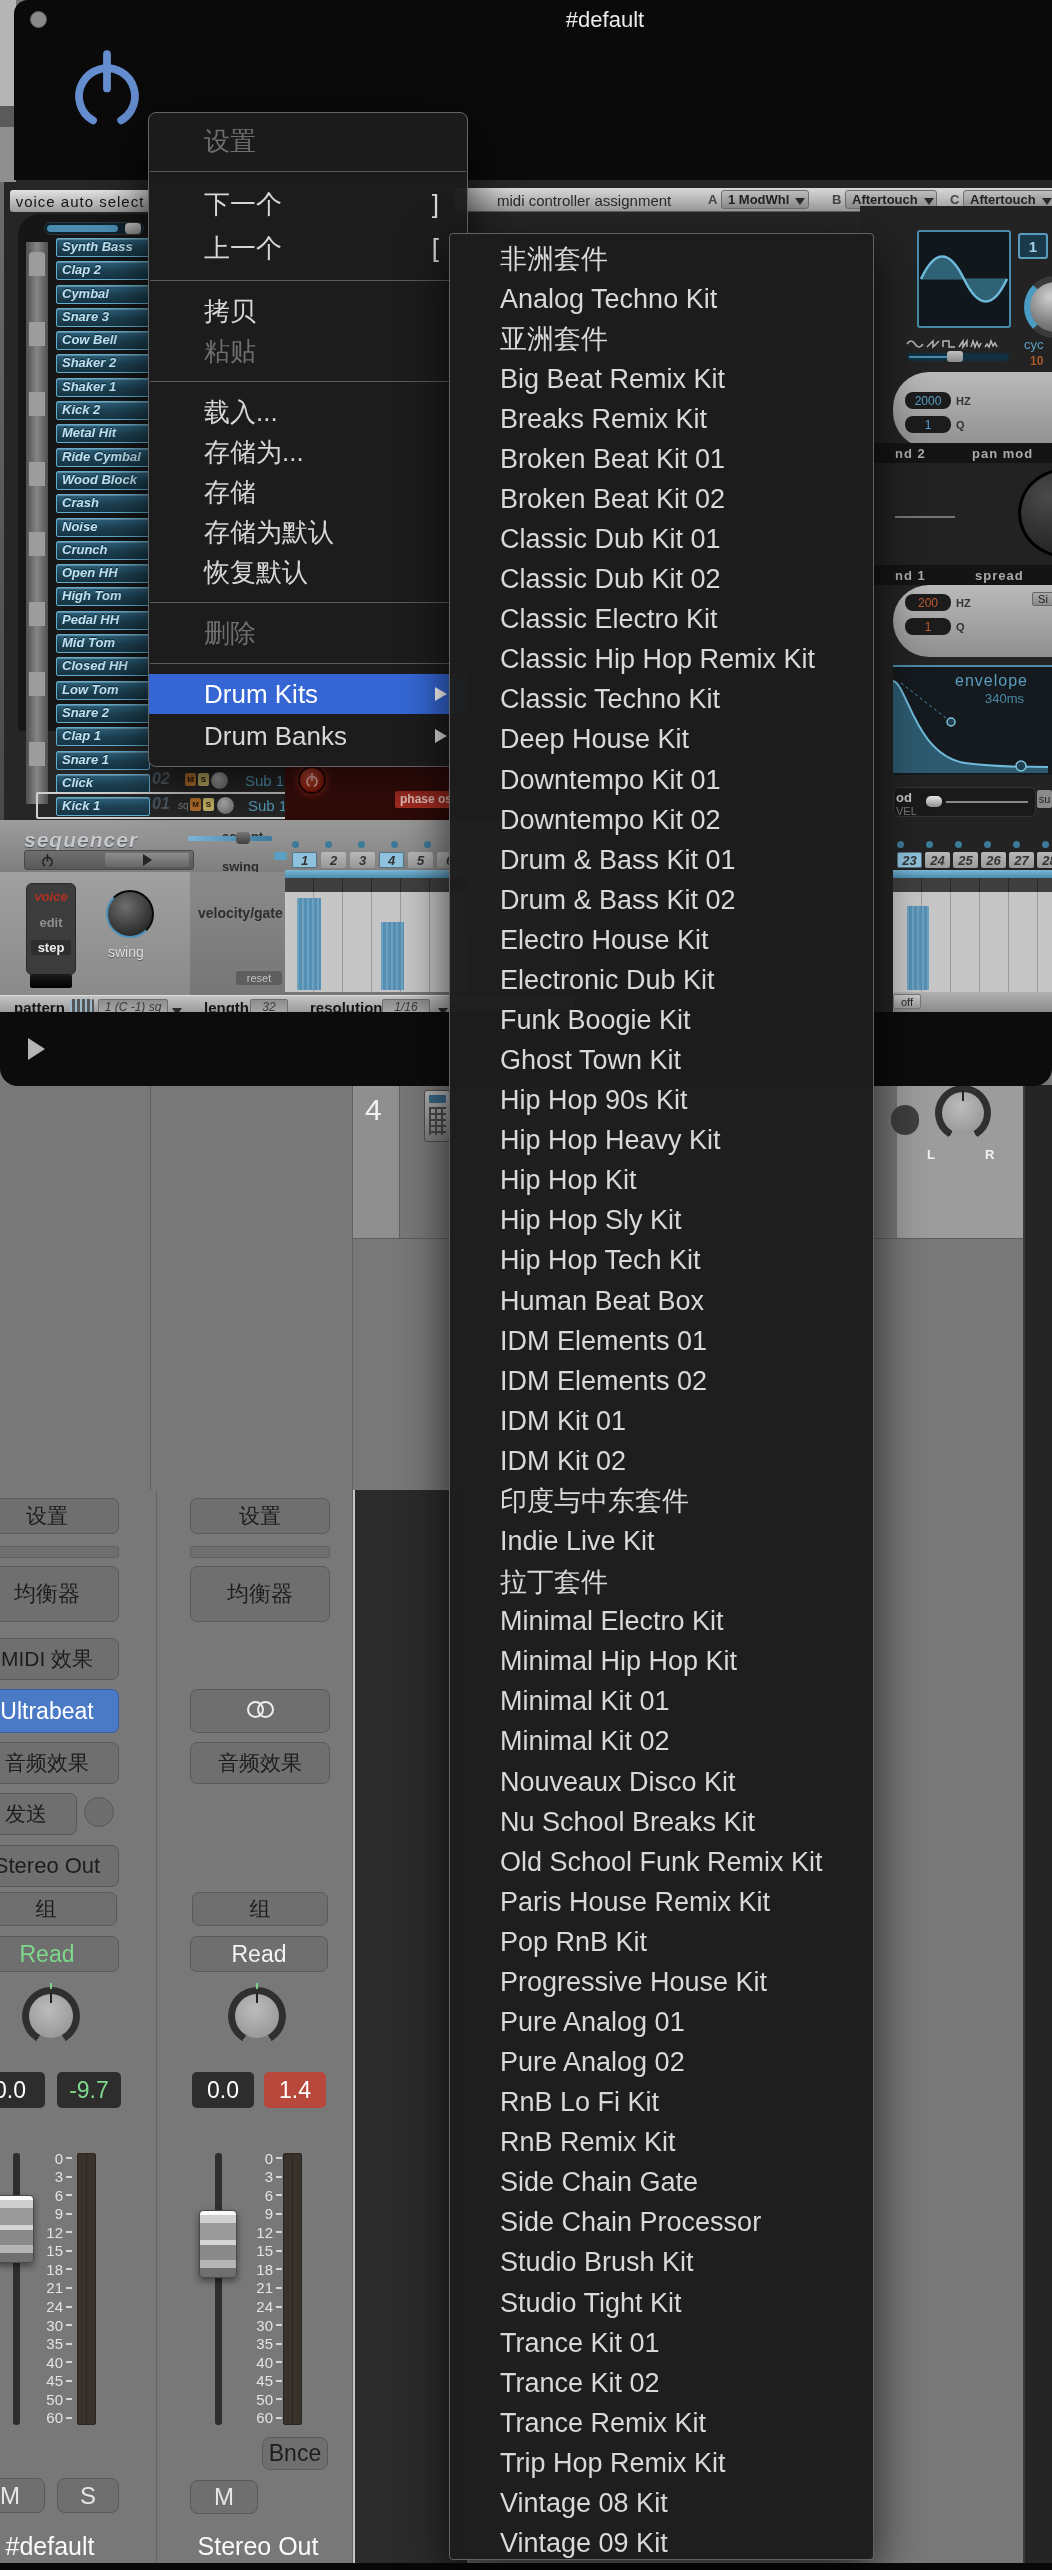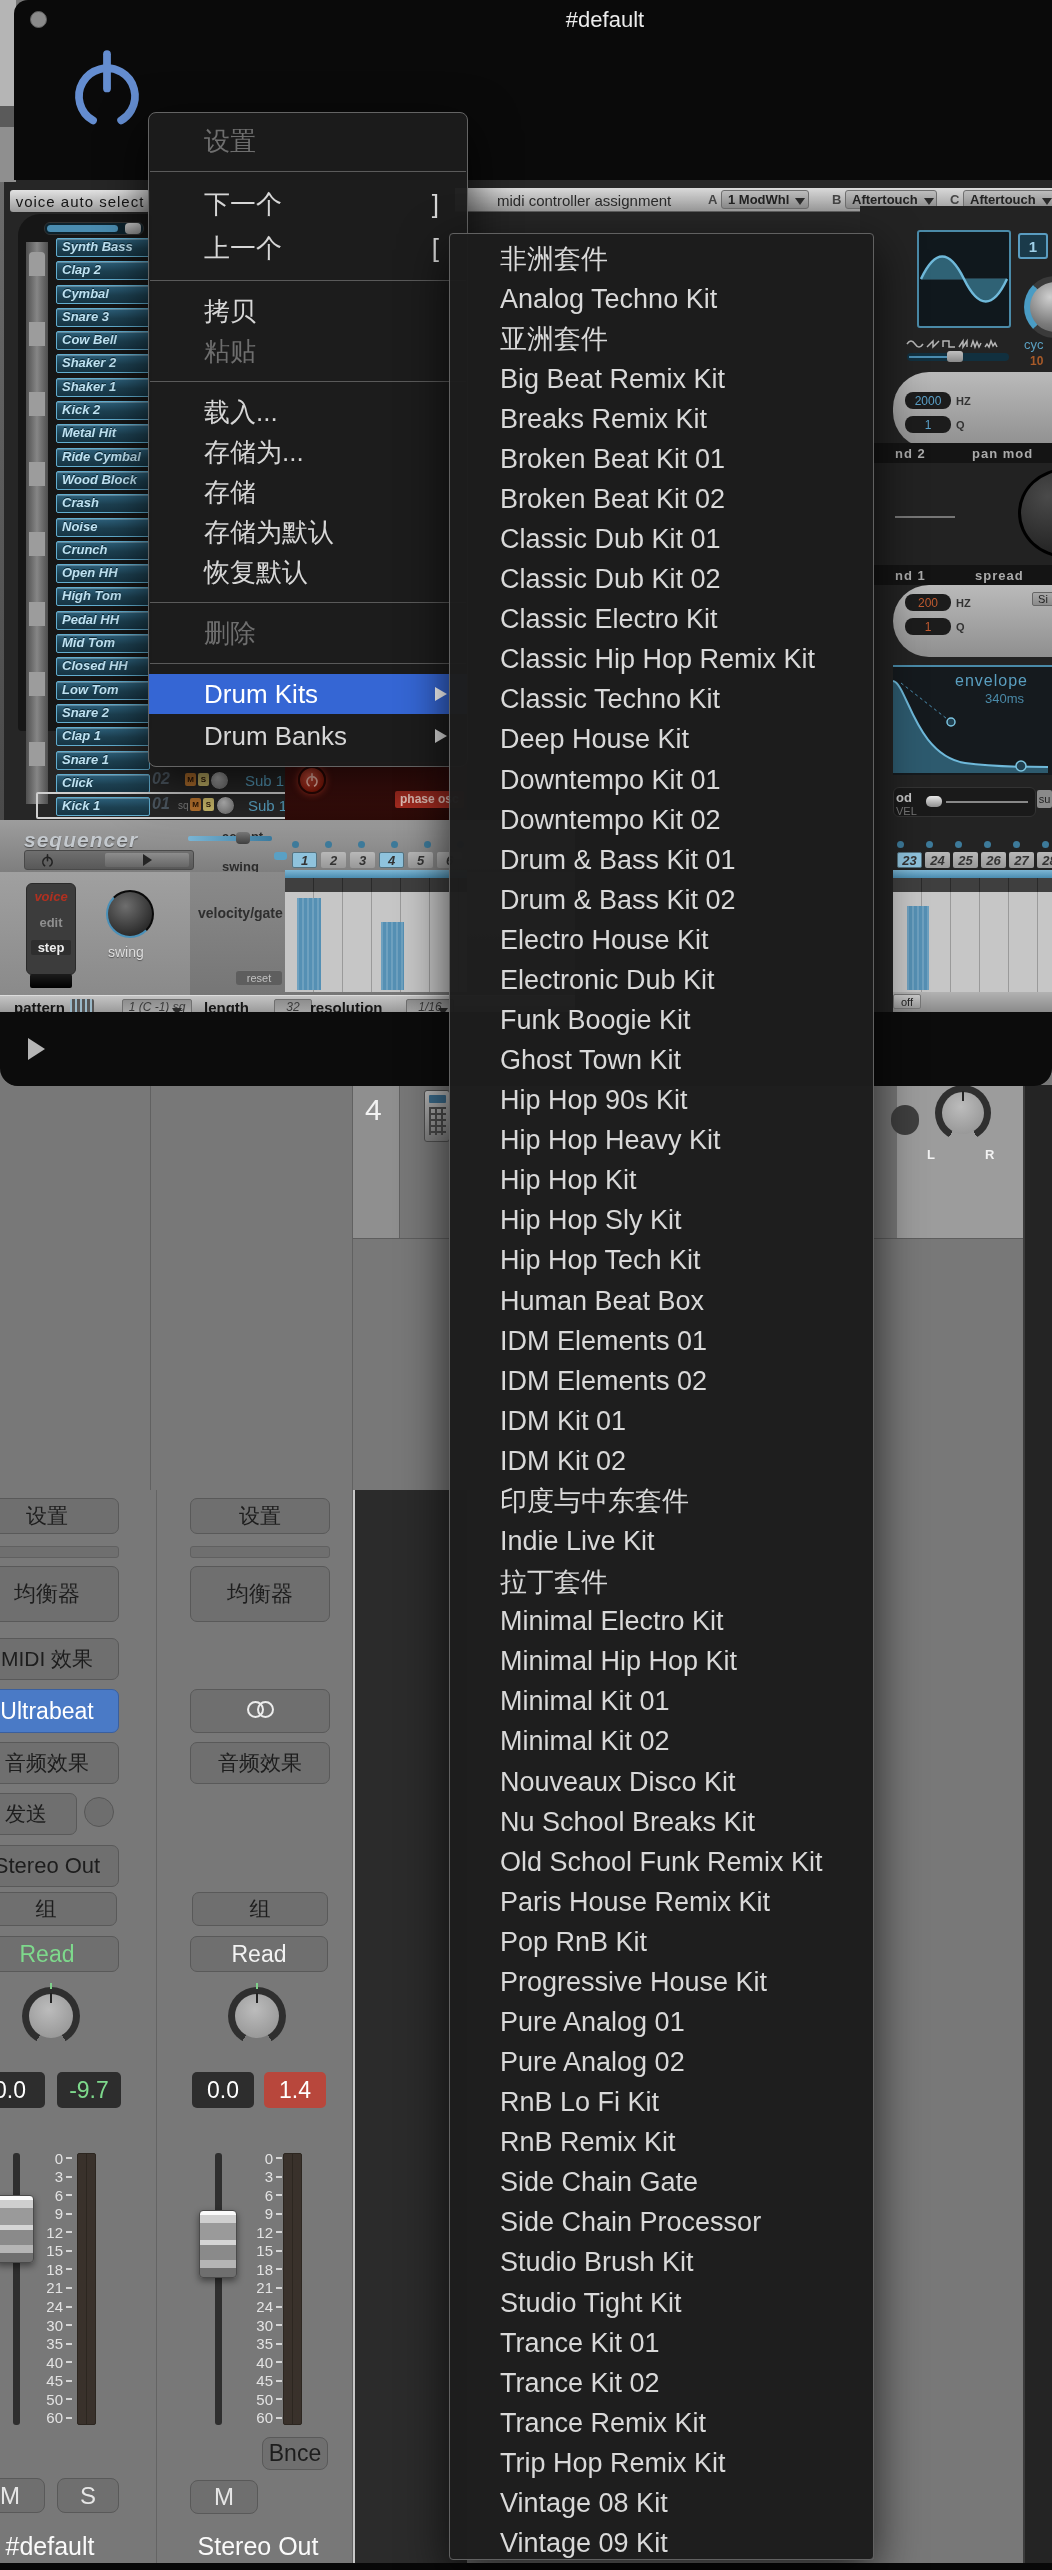--- a/index.html
+++ b/index.html
@@ -72,21 +72,21 @@
   .ves .v{color:#b03020;font-style:italic;margin-top:5px;}
   .ves .e{color:#8f8f8f;margin-top:11px;}
   .ves .s{color:#ededed;margin-top:10px;background:#2e2e2e;border-radius:2px;margin-left:4px;margin-right:4px;}
   .ves .pedal{position:absolute;left:3px;bottom:-14px;width:42px;height:14px;background:linear-gradient(180deg,#1c1c1c,#000);border-radius:2px;}
   .sknob{position:absolute;left:106px;top:18px;width:48px;height:48px;border-radius:50%;background:radial-gradient(circle at 40% 32%,#6e6e6e,#141414);border:2px solid #0a0a0a;border-left-color:#4a90b8;border-bottom-color:#4a90b8;}
   .sknob-lbl{position:absolute;left:108px;top:72px;font-size:14px;color:#dedede;text-shadow:0 1px 1px #555;}
   .vg-lbl{position:absolute;left:198px;top:33px;font-size:14px;font-weight:bold;color:#2e2e2e;}
   .reset{position:absolute;left:236px;top:98px;width:46px;height:15px;background:#5e5e5e;border-top:1px solid #7d7d7d;border-radius:3px;color:#c2c2c2;font-size:11px;display:flex;align-items:center;justify-content:center;}
   .pbar{position:absolute;left:0;top:815px;width:575px;height:22px;background:linear-gradient(180deg,#c4c4c4,#8e8e8e);border-top:1px solid #dcdcdc;}
   .pbar .bl{position:absolute;top:3px;font-size:15px;font-weight:bold;color:#151515;}
-  .inset{position:absolute;top:3px;height:16px;background:linear-gradient(180deg,#8e8e8e,#a8a8a8);border:1px solid #6f6f6f;border-radius:2px;font-size:12px;color:#3a3a3a;display:flex;align-items:center;justify-content:center;font-style:italic;white-space:nowrap;margin-left:24px;}
+  .inset{position:absolute;top:3px;height:16px;background:linear-gradient(180deg,#8e8e8e,#a8a8a8);border:1px solid #6f6f6f;border-radius:2px;font-size:12px;color:#3a3a3a;display:flex;align-items:center;justify-content:center;font-style:italic;white-space:nowrap;}
   .gridicon{position:absolute;left:70px;top:3px;width:24px;height:15px;background:#555;border-radius:2px;background-image:repeating-linear-gradient(90deg,#9ab8c8 0 2px,rgba(0,0,0,0) 2px 5px);}
   .blackstrip{position:absolute;left:0;top:832px;width:1052px;height:74px;background:#0c0c0c;border-radius:0 0 18px 18px;}
   .blackstrip .play{position:absolute;left:28px;top:26px;width:0;height:0;border-left:17px solid #b5b5b5;border-top:11px solid transparent;border-bottom:11px solid transparent;}
 
   
   .rcol{position:absolute;left:860px;top:26px;width:192px;height:806px;background:#232323;}
   .sinebox{position:absolute;left:917px;top:50px;width:94px;height:98px;background:#10181d;border:2px solid #4a8aa8;border-radius:3px;}
   .onebtn{position:absolute;left:1018px;top:53px;width:30px;height:26px;background:#1a3a4a;border:2px solid #5a9cc0;border-radius:3px;color:#9fd0e8;font-weight:bold;font-size:15px;display:flex;align-items:center;justify-content:center;}
   .bigknob1{position:absolute;left:1024px;top:96px;width:62px;height:62px;border-radius:50%;background:radial-gradient(circle at 40% 30%,#cfcfcf,#7a7a7a 60%,#555);border:6px solid #3a3a3a;border-left-color:#4a9cc4;}
   .wrow{position:absolute;left:905px;top:157px;}

